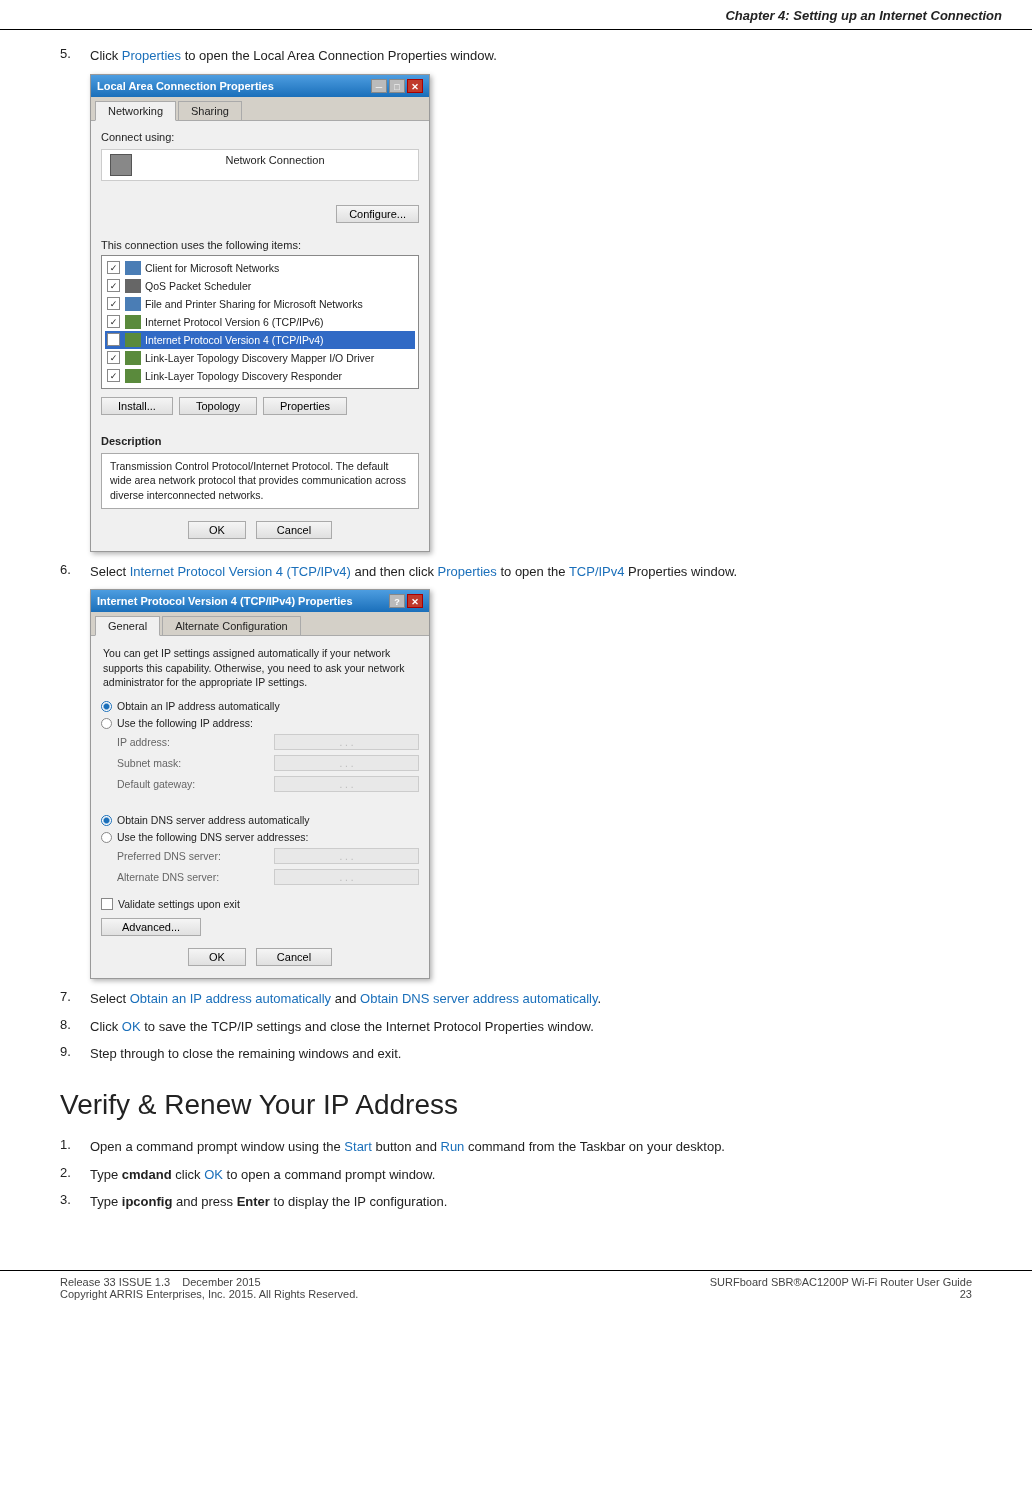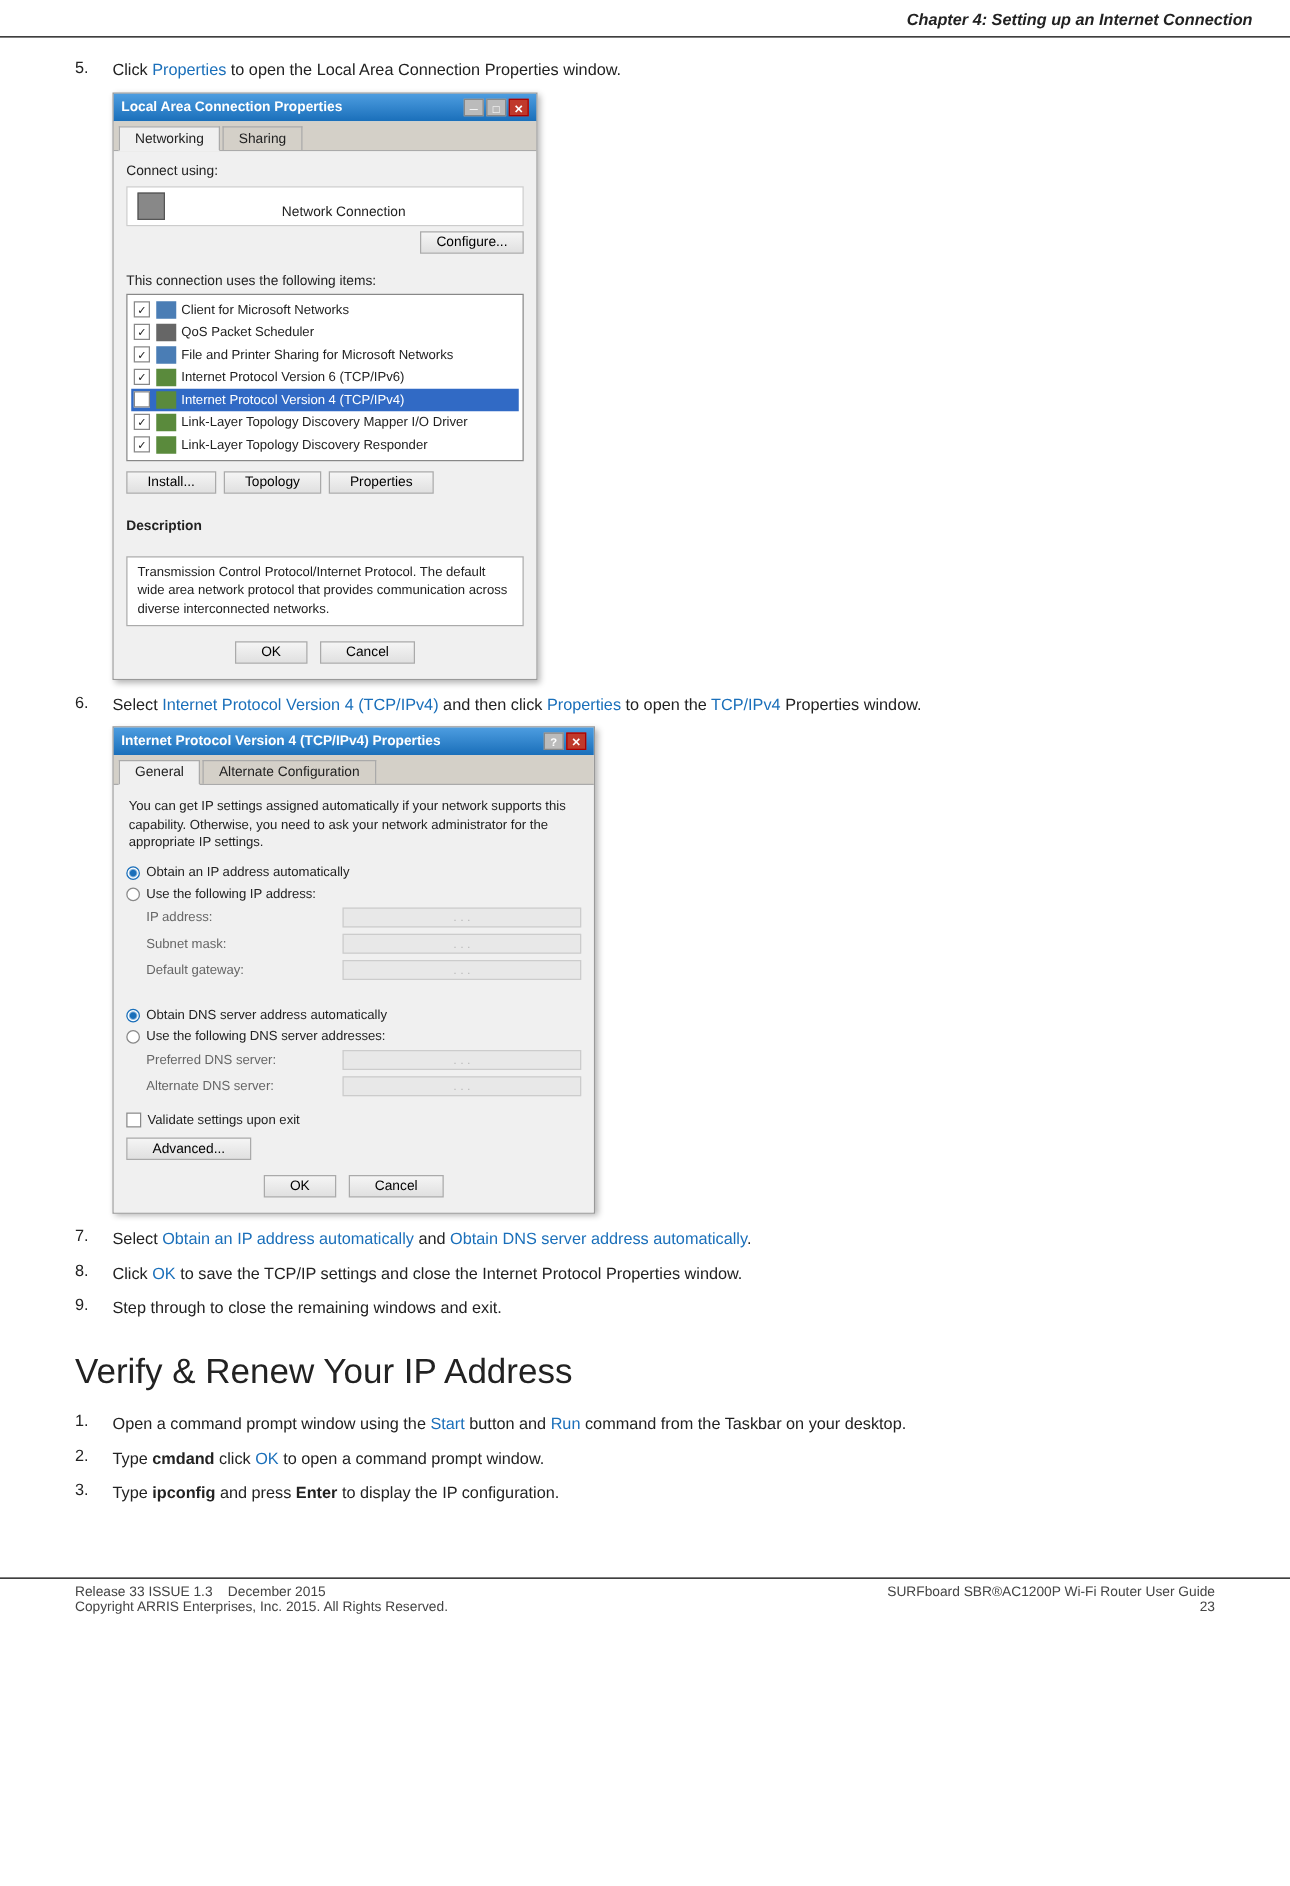--- a/index.html
+++ b/index.html
@@ -111,23 +111,23 @@
     }
 
     .connect-label {
       font-size: 11px;
       margin-bottom: 6px;
       color: #222;
     }
 
     .connect-row {
       display: flex;
-      align-items: flex-end;
+      align-items: flex-start;
       gap: 8px;
-      margin-bottom: 4px;
+      margin-bottom: 24px;
       padding: 4px 8px;
       background: #fff;
       border: 1px solid #ccc;
     }
     .connect-icon {
       width: 22px; height: 22px;
       background: #888;
       display: inline-block;
       border: 1px solid #555;
     }
@@ -206,21 +206,21 @@
       font-size: 11px;
       background: linear-gradient(to bottom, #f5f5f5, #e0e0e0);
       border: 1px solid #aaa;
       cursor: pointer;
     }
 
     .desc-section { margin-bottom: 6px; }
     .desc-label {
       font-size: 11px;
       font-weight: bold;
-      margin-bottom: 18px;
+      margin-bottom: 6px;
     }
     .desc-box {
       border: 1px solid #aaa;
       background: #fff;
       padding: 5px 8px;
       font-size: 10.5px;
       min-height: 55px;
       color: #222;
       line-height: 1.4;
     }
@@ -234,21 +234,21 @@
     .ok-btn {
       padding: 2px 20px;
       font-size: 11px;
       background: linear-gradient(to bottom, #f5f5f5, #e0e0e0);
       border: 1px solid #aaa;
       cursor: pointer;
     }
 
     
     .ipv4-dialog {
-      width: 386px;
+      width: 340px;
     }
 
     .info-text {
       font-size: 10.5px;
       color: #222;
       line-height: 1.4;
       margin-bottom: 10px;
       padding: 0 2px;
     }
 

